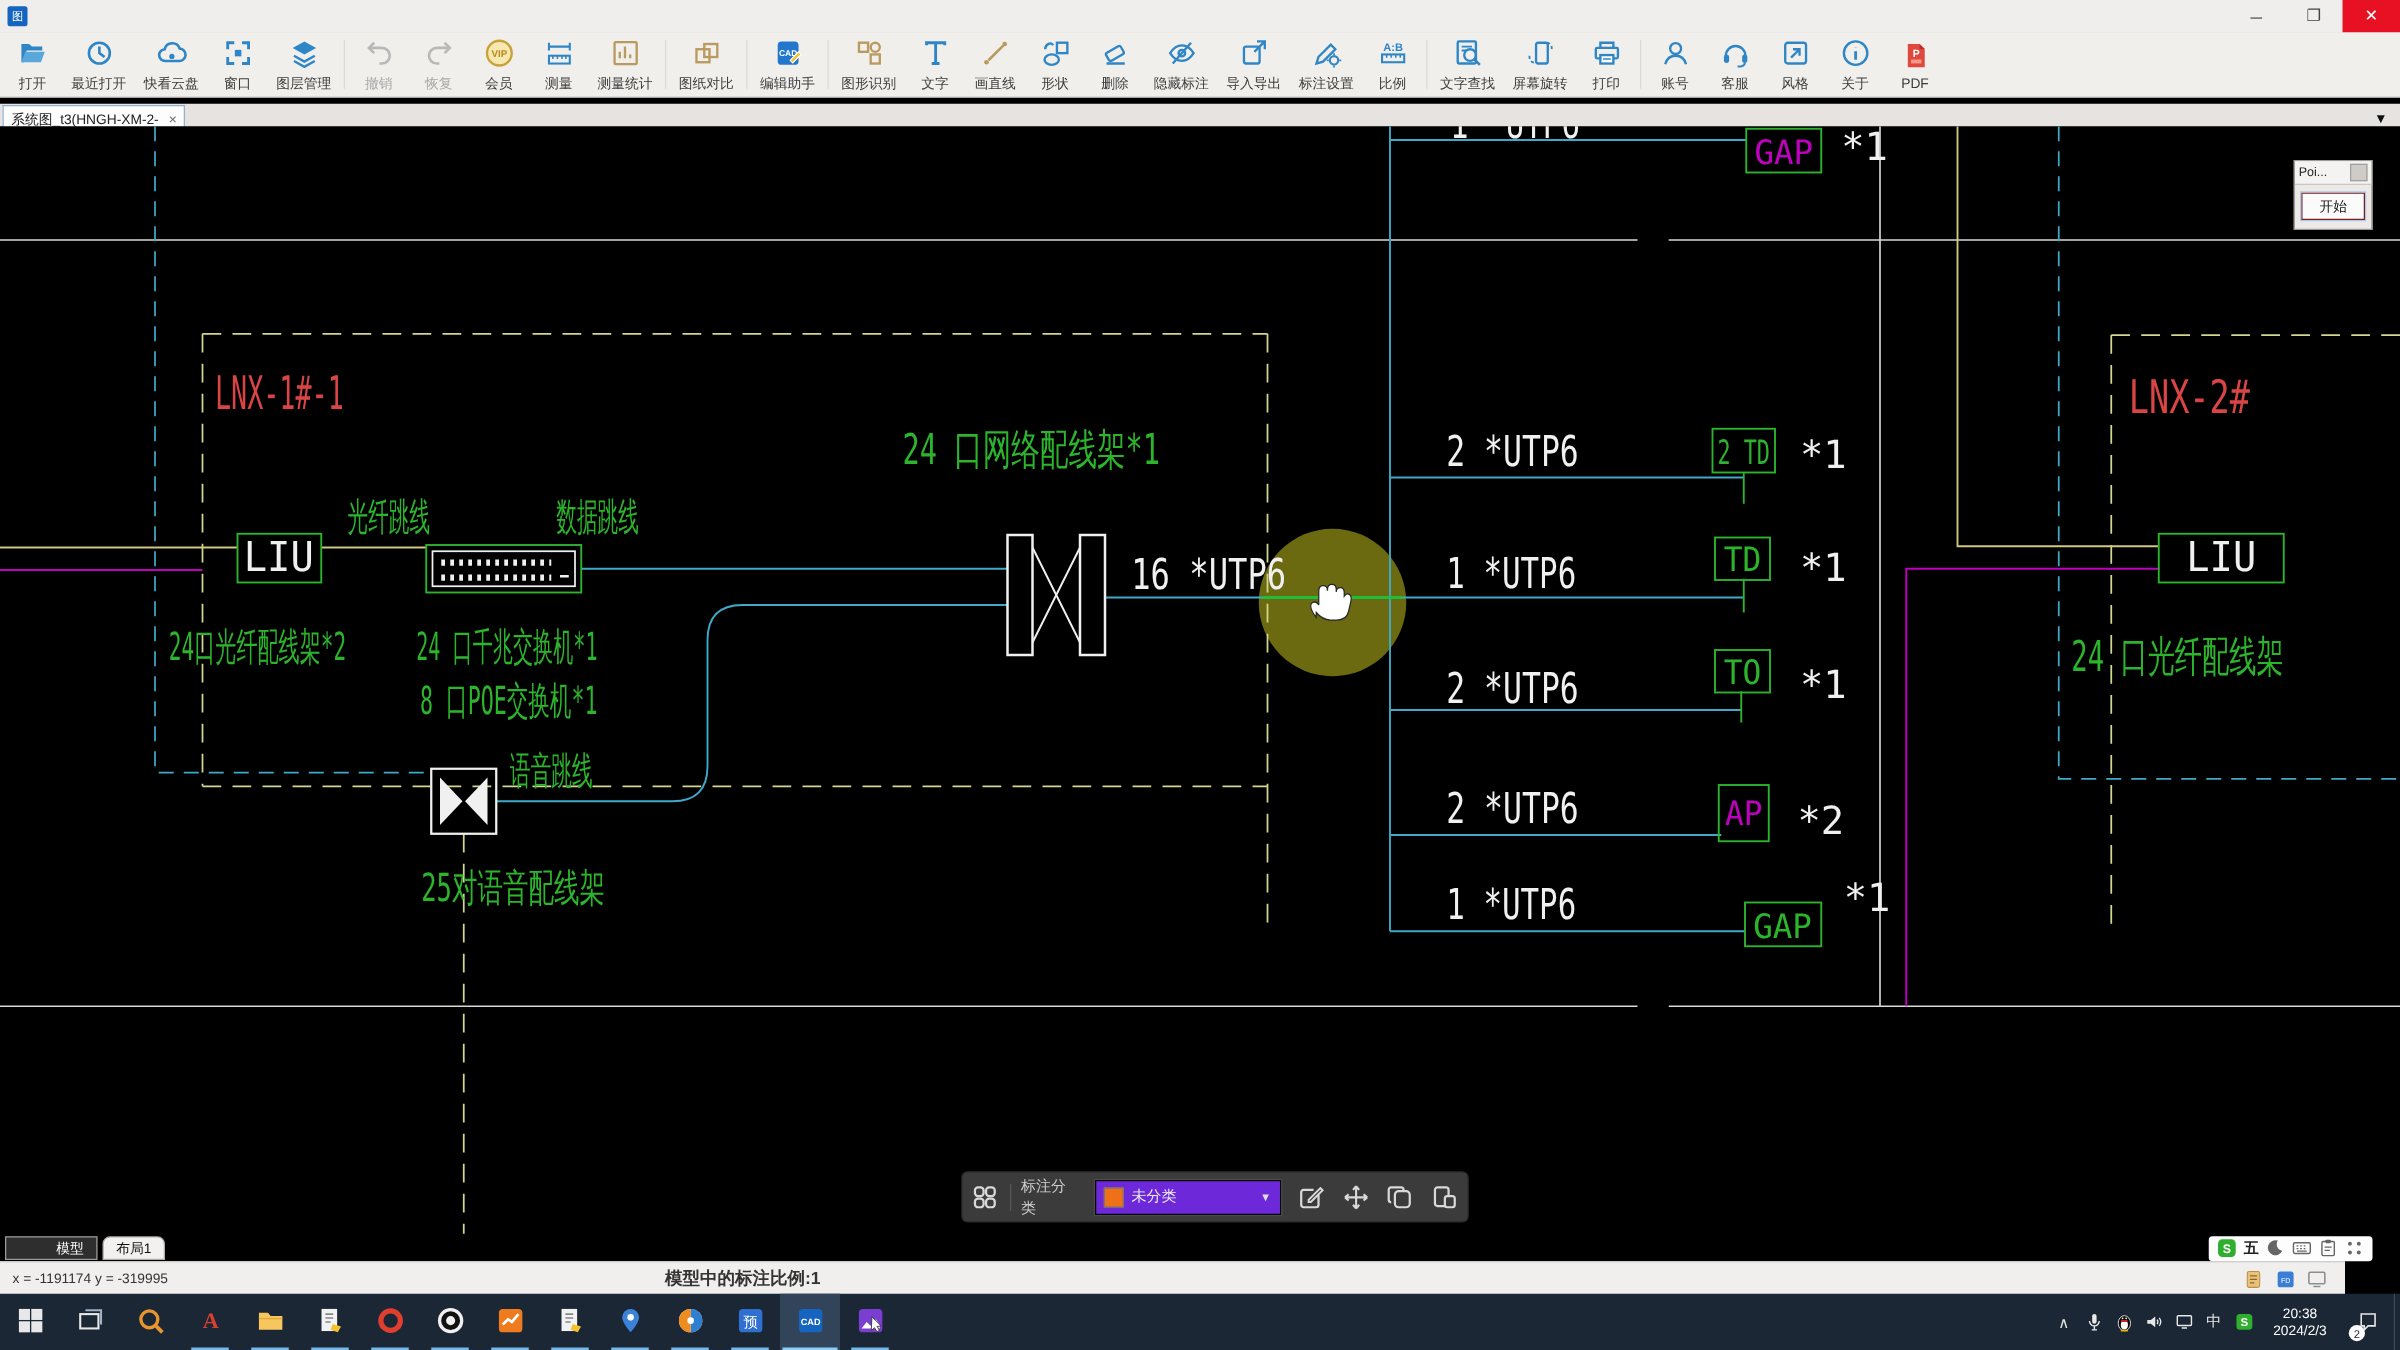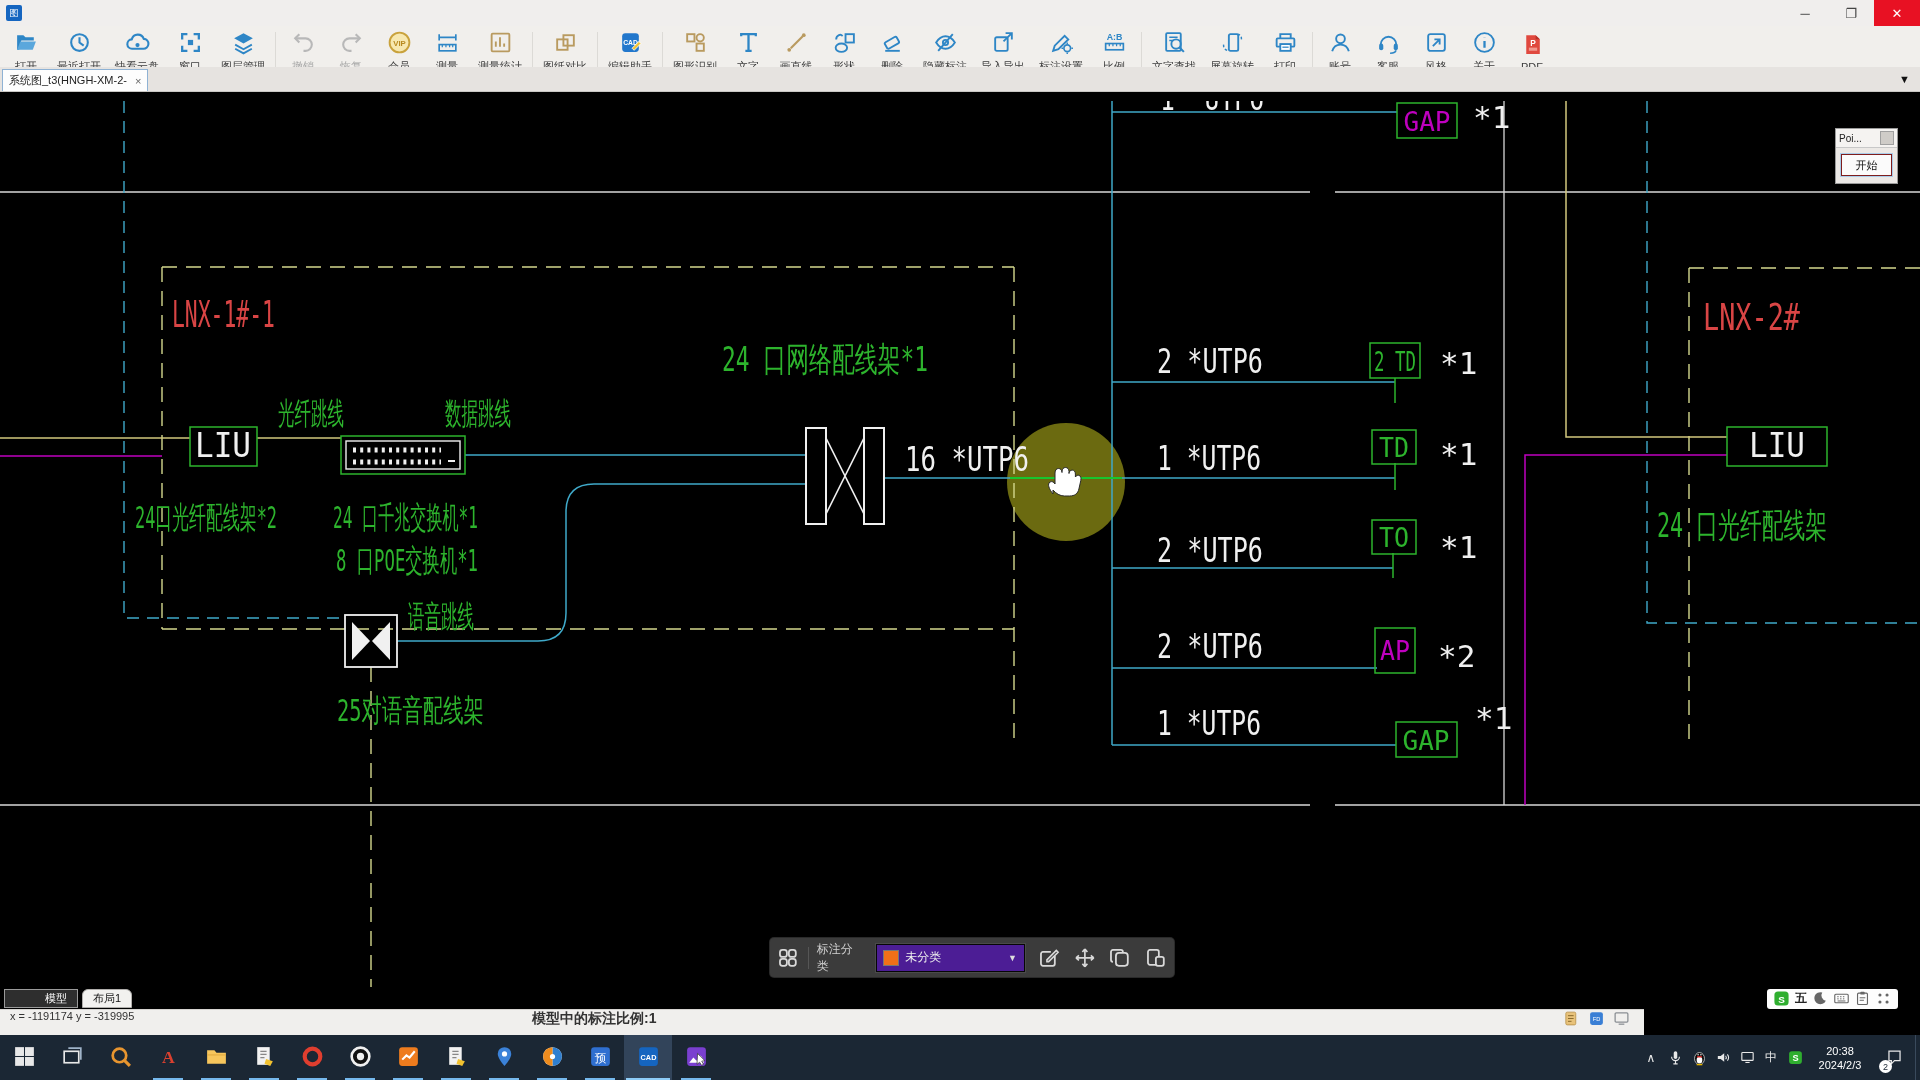--- a/index.html
+++ b/index.html
@@ -17,58 +17,58 @@
   
   #toolbar{position:absolute;left:0;top:26px;width:1920px;height:51px;background:#f1efec;
            border-bottom:1px solid #d5d3d0;display:flex;align-items:stretch;padding-left:2px;}
   .titem{display:flex;flex-direction:column;align-items:center;justify-content:center;
          padding:2px 7px 1px 7px;min-width:34px;cursor:default;}
   .titem svg{width:25px;height:25px;}
   .titem .tlabel{font-size:11px;color:#3c3c3c;margin-top:1px;white-space:nowrap;}
   .titem.disabled .tlabel{color:#a8a8a8;}
   .tdivider{width:1px;background:#dcdad6;margin:6px 3px;}
   
-  #tabbar{position:absolute;left:0;top:67px;width:1920px;height:24px;background:#e6e3e0;
-          border-bottom:1px solid #c9c7c4;display:flex;align-items:flex-end;}
+  #tabbar{position:absolute;left:0;top:83px;width:1920px;height:24px;background:#e6e3e0;
+          border-bottom:1px solid #c9c7c4;display:flex;align-items:center;}
   #doctab{height:21px;margin-left:2px;background:#fdfdfd;border:1px solid #8fb2d4;border-bottom:none;
           display:flex;align-items:center;padding:0 6px;font-size:11px;color:#222;}
   #doctab .close{margin-left:8px;color:#666;font-size:11px;}
   #tab-caret{margin-left:auto;margin-right:10px;color:#111;font-size:11px;align-self:center;}
   
   #canvas{position:absolute;left:0;top:101px;width:1920px;height:887px;background:#000;}
   #cadsvg{position:absolute;left:0;top:0;}
   
   #classify{position:absolute;left:770px;top:837px;width:404px;height:39px;background:#3b3b3b;
             border-radius:4px;display:flex;align-items:center;box-shadow:0 0 0 1px #2a2a2a;}
   #classify .cicon{width:24px;height:24px;margin:0 6px;}
   #classify .cdiv{width:1px;height:22px;background:#565656;margin:0 2px;}
   #classify .clabel{color:#cfcfcf;font-size:12px;margin:0 6px;}
-  #cls-select{width:148px;height:26px;background:#4c1d95;border:1px solid #060606;outline:1px solid #4a4a4a;
+  #cls-select{width:148px;height:26px;background:#6d28d9;border:1px solid #060606;outline:1px solid #4a4a4a;
               display:flex;align-items:center;margin:0 6px;}
   #cls-select .swatch{width:14px;height:14px;margin:0 6px;border:1px solid #777;}
   #cls-select .val{color:#eee;font-size:12px;flex:1;}
   #cls-select .arrow{color:#ddd;font-size:9px;margin-right:7px;}
   
   #poipanel{position:absolute;left:1835px;top:27px;width:61px;height:54px;background:#ece9e6;
             border:1px solid #9a9a9a;font-size:10px;}
   #poipanel .ptitle{height:18px;display:flex;align-items:center;padding:0 3px;background:#f5f3f1;border-bottom:1px solid #c8c8c8;}
   #poipanel .ptitle .pbtn{margin-left:auto;width:12px;height:12px;background:#cfccc8;border:1px solid #a0a0a0;}
   #poipanel .pstart{margin:6px 5px;height:20px;background:#fbfbfb;border:1px solid #7f1d1d;outline:1px solid #a9cdea;
             display:flex;align-items:center;justify-content:center;font-size:11px;color:#111;}
   
   #status1{position:absolute;left:0;top:988px;width:1920px;height:21px;background:#000;display:flex;align-items:center;}
   .mtab{height:17px;padding:0 10px;display:flex;align-items:center;font-size:11px;margin-left:4px;}
   .mtab.active{background:#2e2e2e;border:1px solid #9a9a9a;color:#fff;padding-left:40px;}
   .mtab.inactive{background:#f2f1ef;border:1px solid #b0aeab;border-radius:6px 6px 0 0;color:#111;}
   #imebar{margin-left:auto;margin-right:22px;height:20px;background:#fdfdfd;border-radius:3px;
           display:flex;align-items:center;padding:0 4px;box-shadow:0 1px 2px rgba(0,0,0,.4);}
   #imebar .iicon{width:17px;height:17px;margin:0 2px;}
   #imebar .wubi{font-size:12px;color:#222;margin:0 3px;font-weight:bold;}
-  #status2{position:absolute;left:0;top:1009px;width:1644px;height:26px;background:#f0efed;
-           border-top:1px solid #d6d4d1;display:flex;color:#333;}
+  #status2{position:absolute;left:0;top:1009px;width:1876px;height:26px;background:#f0efed;
+           border-top:1px solid #d6d4d1;display:flex;align-items:center;color:#333;}
   #coords{margin-left:10px;font-size:11px;}
   #scaleinfo{position:absolute;left:532px;font-size:14px;font-weight:bold;}
   #s2icons{margin-left:auto;margin-right:14px;display:flex;gap:8px;}
   #s2icons .s2i{width:17px;height:17px;}
   
   #taskbar{position:absolute;left:0;top:1035px;width:1920px;height:45px;background:#1b2734;display:flex;align-items:center;}
   .tbbtn{width:48px;height:45px;display:flex;align-items:center;justify-content:center;position:relative;}
   .tbbtn svg{width:25px;height:25px;}
   .tbbtn .runline{position:absolute;left:9px;right:9px;bottom:0;height:2px;background:#76b9ed;}
   .tbbtn.active{background:#32445a;}

